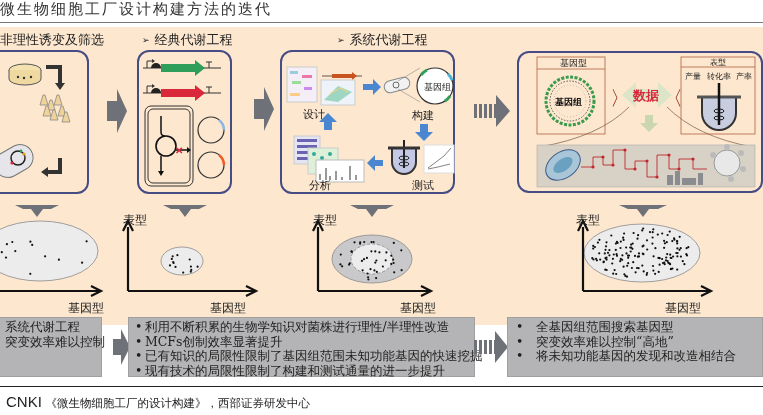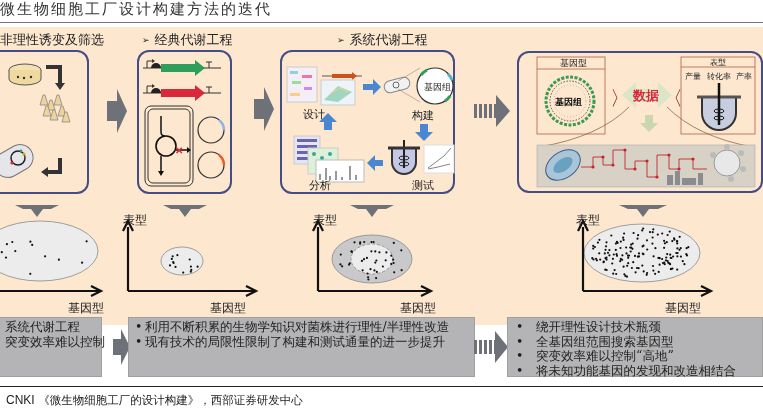--- a/index.html
+++ b/index.html
@@ -3,21 +3,21 @@
 <meta charset="utf-8">
 <style>
   * { box-sizing: border-box; margin: 0; padding: 0; }
   html, body { width: 763px; height: 415px; background: #ffffff; overflow: hidden; }
   body { position: relative; font-family: "DejaVu Serif", "Liberation Serif", serif; color: #222; }
 
   .fig-title { position: absolute; left: 0; top: 0; font-size: 15px; color: #333; letter-spacing: 2px; white-space: nowrap; }
   .rule-top { position: absolute; left: 0; top: 22px; width: 763px; height: 1px; background: #777; }
   .rule-bottom { position: absolute; left: 0; top: 386px; width: 763px; height: 1px; background: #222; }
   .source { position: absolute; left: 6px; top: 393px; font-size: 11.5px; color: #222; white-space: nowrap; font-family: "DejaVu Serif", serif; }
-  .source .cnki { font-family: "Liberation Sans", sans-serif; font-size: 12px; }
+  .source .cnki { font-family: "Liberation Sans", sans-serif; font-size: 15px; }
 
   .canvas { position: absolute; left: 0; top: 27px; width: 763px; height: 298px; background: #fde7cf; }
 
   .stage-head { position: absolute; font-size: 13px; color: #222; white-space: nowrap; }
   .stage-head .mark { font-size: 9px; margin-right: 5px; position: relative; top: -1px; }
 
   .panel { position: absolute; border: 2px solid #464c84; border-radius: 12px; background: #fde7cf; }
 
   .big-arrow { position: absolute; }
 
@@ -545,33 +545,34 @@
     <div class="row">系统代谢工程</div>
     <div class="row">突变效率难以控制</div>
   </div>
 
   <svg class="big-arrow" style="left:112px;top:300px;" width="20" height="40">
     <path d="M1 12 h8 v-10 l9 18 l-9 18 v-10 h-8 z" fill="#6e7178"></path>
   </svg>
 
   <div class="summary" style="left:128px;top:290px;width:347px;height:60px;">
     <div class="row"><span class="dot">•</span><span>利用不断积累的生物学知识对菌株进行理性/半理性改造</span></div>
+    <div class="row"><span class="dot">•</span><span>MCFs创制效率显著提升</span></div>
+    <div class="row"><span class="dot">•</span><span>已有知识的局限性限制了基因组范围未知功能基因的快速挖掘</span></div>
     <div class="row"><span class="dot">•</span><span>现有技术的局限性限制了构建和测试通量的进一步提升</span></div>
   </div>
 
   <svg class="big-arrow" style="left:473px;top:303px;" width="36" height="34">
     <rect x="1" y="10" width="3" height="14" fill="#6e7178"></rect>
       <rect x="6" y="10" width="3" height="14" fill="#6e7178"></rect>
     <rect x="11" y="10" width="3" height="14" fill="#6e7178"></rect>
       <rect x="16" y="10" width="3" height="14" fill="#6e7178"></rect>
     <path d="M21 10 h1 v-9 l13 16 l-13 16 v-9 h-1 z" fill="#6e7178"></path>
   </svg>
 
   <div class="summary wide" style="left:507px;top:290px;width:256px;height:60px;">
-    <div class="row"><span class="dot">•</span><span>绕开理性设计技术瓶颈</span></div>
     <div class="row"><span class="dot">•</span><span>全基因组范围搜索基因型</span></div>
     <div class="row"><span class="dot">•</span><span>突变效率难以控制“高地”</span></div>
     <div class="row"><span class="dot">•</span><span>将未知功能基因的发现和改造相结合</span></div>
   </div>
 </div>
 
 <div class="rule-bottom"></div>
 <div class="source">
   <span class="cnki">CNKI</span>
   <span>《微生物细胞工厂的设计构建》，西部证券研发中心</span>

